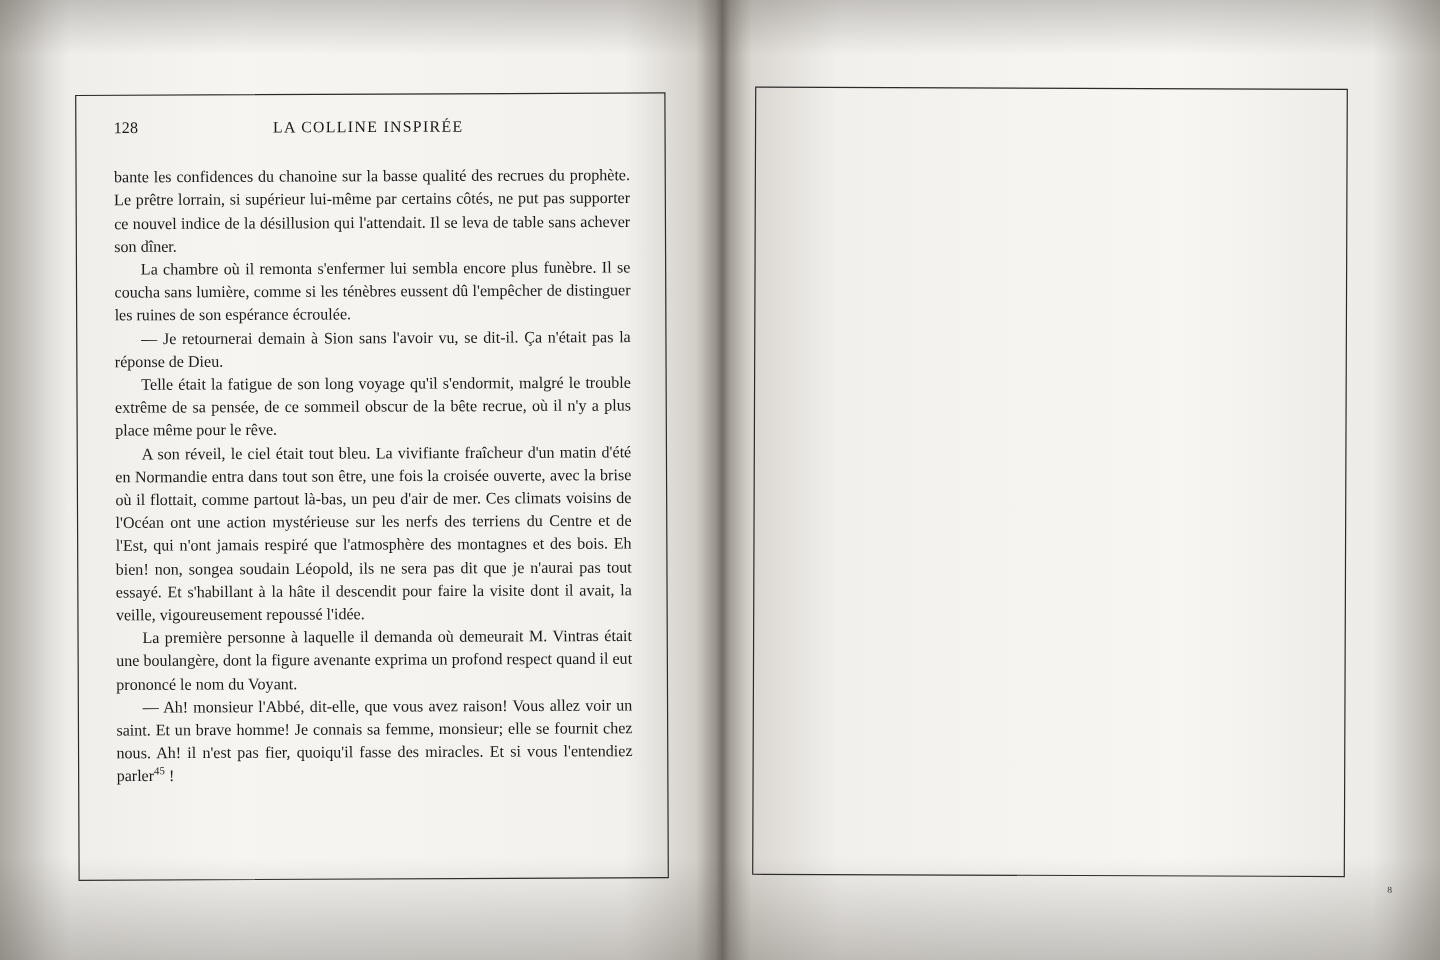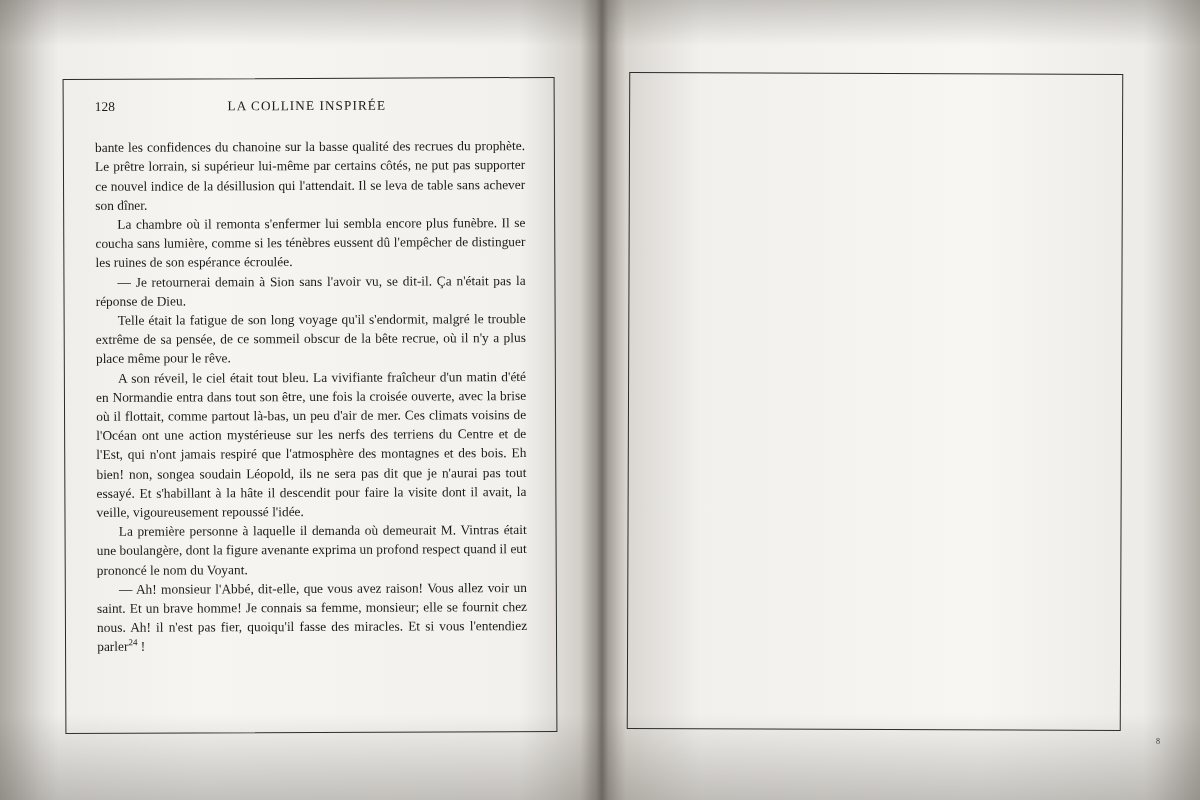--- a/index.html
+++ b/index.html
@@ -165,21 +165,21 @@
         <span class="folio">128</span>
         <span class="title">LA COLLINE INSPIRÉE</span>
       </div>
 
       <p class="noindent">bante les confidences du chanoine sur la basse qualité des recrues du prophète. Le prêtre lorrain, si supérieur lui-même par certains côtés, ne put pas supporter ce nouvel indice de la désillusion qui l'attendait. Il se leva de table sans achever son dîner.</p>
       <p>La chambre où il remonta s'enfermer lui sembla encore plus funèbre. Il se coucha sans lumière, comme si les ténèbres eussent dû l'empêcher de distinguer les ruines de son espérance écroulée.</p>
       <p>— Je retournerai demain à Sion sans l'avoir vu, se dit-il. Ça n'était pas la réponse de Dieu.</p>
       <p>Telle était la fatigue de son long voyage qu'il s'endormit, malgré le trouble extrême de sa pensée, de ce sommeil obscur de la bête recrue, où il n'y a plus place même pour le rêve.</p>
       <p>A son réveil, le ciel était tout bleu. La vivifiante fraîcheur d'un matin d'été en Normandie entra dans tout son être, une fois la croisée ouverte, avec la brise où il flottait, comme partout là-bas, un peu d'air de mer. Ces climats voisins de l'Océan ont une action mystérieuse sur les nerfs des terriens du Centre et de l'Est, qui n'ont jamais respiré que l'atmosphère des montagnes et des bois. Eh bien! non, songea soudain Léopold, ils ne sera pas dit que je n'aurai pas tout essayé. Et s'habillant à la hâte il descendit pour faire la visite dont il avait, la veille, vigoureusement repoussé l'idée.</p>
       <p>La première personne à laquelle il demanda où demeurait M. Vintras était une boulangère, dont la figure avenante exprima un profond respect quand il eut prononcé le nom du Voyant.</p>
-      <p><span>— Ah! monsieur l'Abbé, dit-elle, que vous avez raison! Vous allez voir un saint. Et un brave homme! Je connais sa femme, monsieur; elle se fournit chez nous. Ah! il n'est pas fier, quoiqu'il fasse des miracles. Et si vous l'entendiez parler</span><sup>24</sup> !</p>
+      <p><span>— Ah! monsieur l'Abbé, dit-elle, que vous avez raison! Vous allez voir un saint. Et un brave homme! Je connais sa femme, monsieur; elle se fournit chez nous. Ah! il n'est pas fier, quoiqu'il fasse des miracles. Et si vous l'entendiez parler</span><sup>45</sup> !</p>
 
     </div>
   </div>
 
   <div class="page right">
     <div class="frame right"></div>
 
     <div class="sheet-mark">8</div>
   </div>
 

